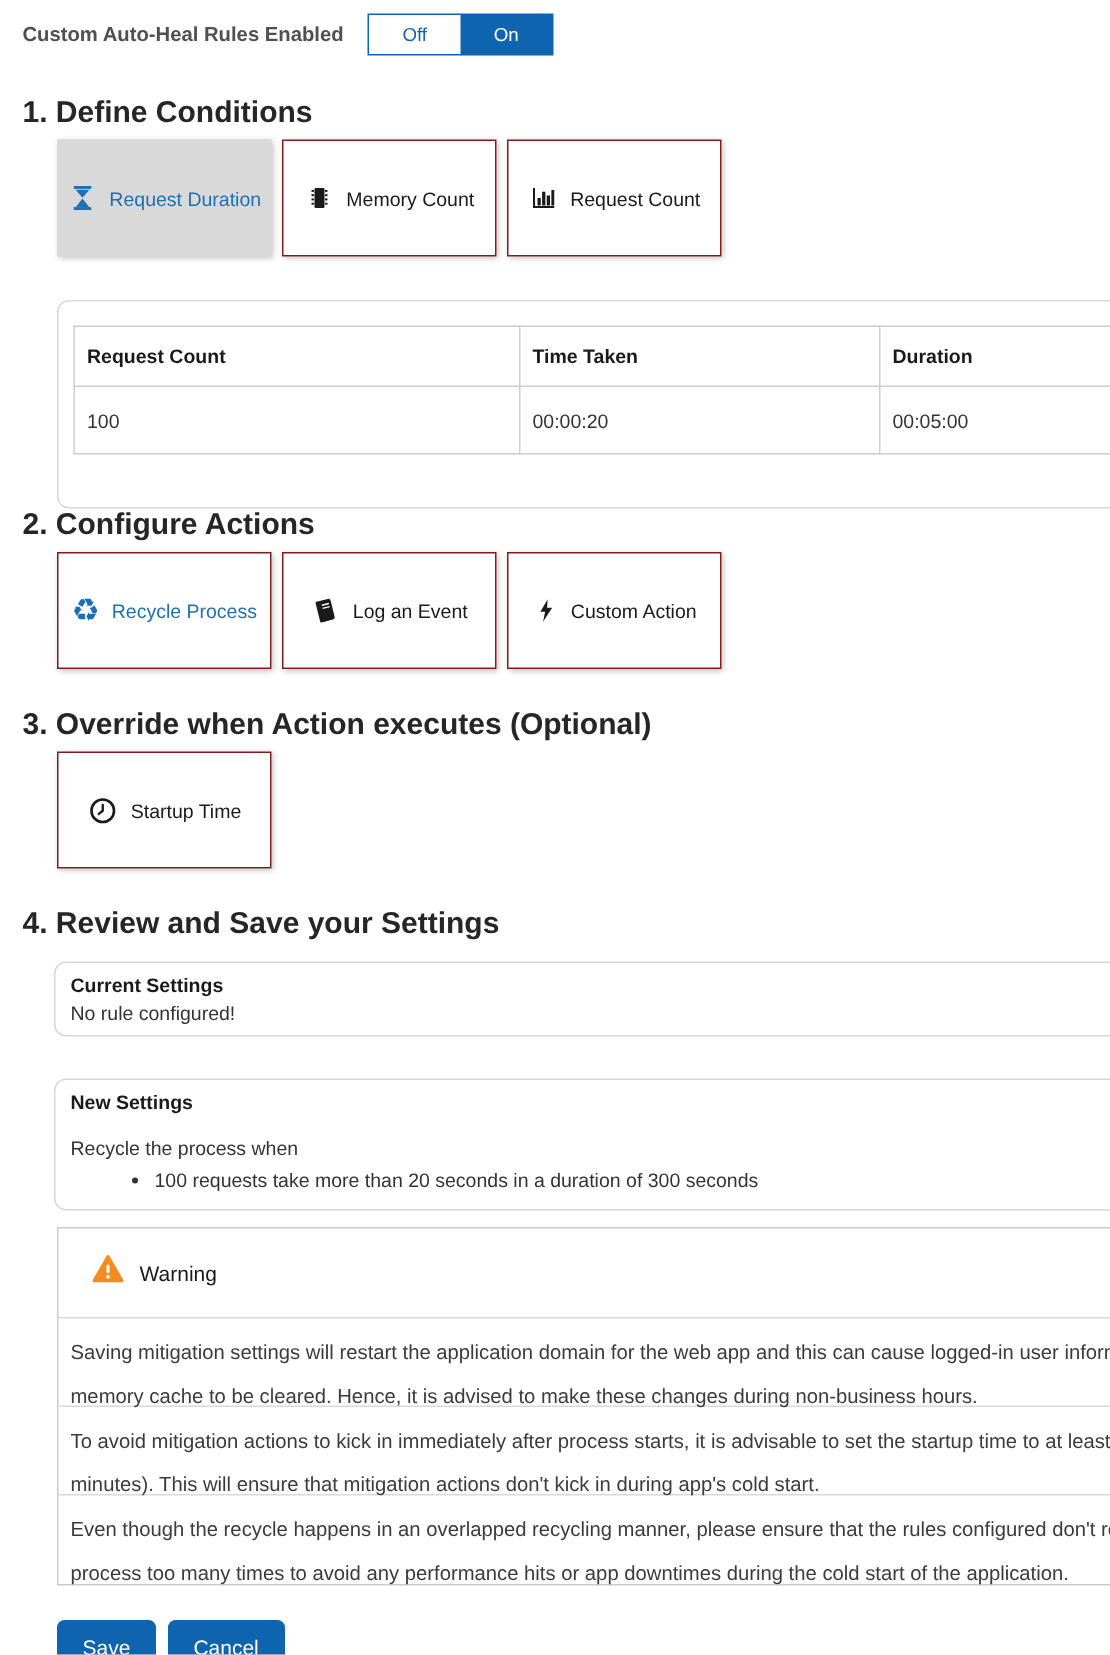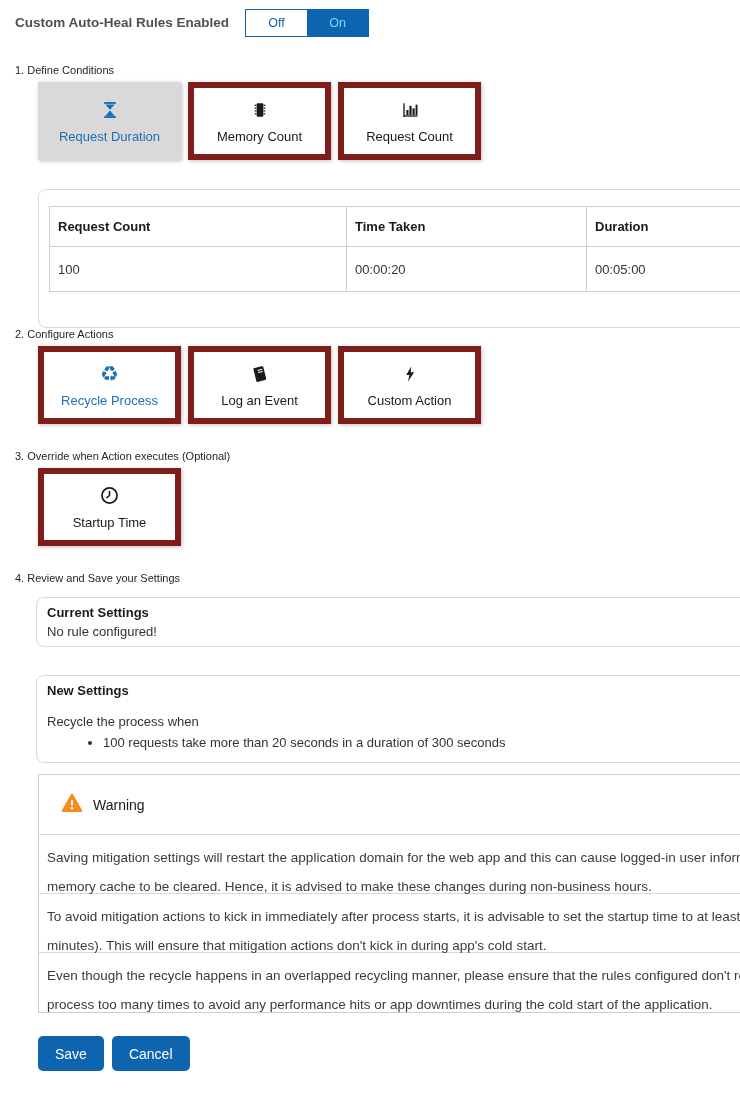--- a/index.html
+++ b/index.html
@@ -2,26 +2,26 @@
 <html><head>
 <meta charset="utf-8">
 <style>
   html,body{margin:0;padding:0;width:740px;height:1103px;overflow:hidden;background:#fff;
     font-family:"Liberation Sans",sans-serif;color:#333;}
   .topbar{position:relative;height:38px;padding-top:10px;}
   .topbar-label{position:absolute;left:15px;top:15px;font-size:13.5px;color:#505050;font-weight:bold;}
   .toggle{position:absolute;left:245px;top:9px;display:inline-flex;border:1px solid #0e64af;}
   .toggle button{font-family:inherit;font-size:12.5px;width:61px;height:26px;border:none;cursor:pointer;}
   .t-off{background:#fff;color:#0e64af;}
-  .t-on{background:#0e64af;color:#7dd3fc;text-align:center;}
-  .sec-heading{font-size:11px;font-weight:400;color:#262626;margin:0 0 0 15px;}
+  .t-on{background:#0e64af;color:#ffffff;text-align:center;}
+  .sec-heading{font-size:20px;font-weight:700;color:#262626;margin:0 0 0 15px;}
   .h1{margin-top:16px;} .h2{} .h3{margin-top:26px;} .h4{margin-top:26px;}
   .tile-row{display:flex;gap:7px;margin:6px 0 0 38px;}
-  .tile{width:143px;height:78px;background:#fff;border:6px solid #7f1d1d;box-sizing:border-box;
-    box-shadow:1px 1px 4px rgba(0,0,0,.25);display:flex;flex-direction:column;align-items:center;
+  .tile{width:143px;height:78px;background:#fff;border:1px solid #7f1d1d;box-sizing:border-box;
+    box-shadow:1px 1px 4px rgba(0,0,0,.25);display:flex;align-items:center;
     justify-content:center;gap:8px;cursor:pointer;}
   .tile.sel-bg{background:#d9d9d9;border-color:#d9d9d9;}
   .tlabel{font-size:13px;color:#1a1a1a;}
   .tile.sel-text .tlabel{color:#1f6fb5;}
   .ticon{height:22px;display:flex;align-items:center;justify-content:center;}
   .recycle-glyph{font-size:21px;line-height:1;color:#1f6fb5;}
   .cond-panel{margin:29px 0 0 38px;width:720px;height:139px;border:1px solid #d8d8d8;
     border-radius:8px;box-sizing:border-box;overflow:hidden;}
   table.cond{border-collapse:collapse;margin:16px 0 0 10px;width:710px;table-layout:fixed;}
   table.cond th,table.cond td{border:1px solid #cfcfcf;border-right:1px solid #cfcfcf;

